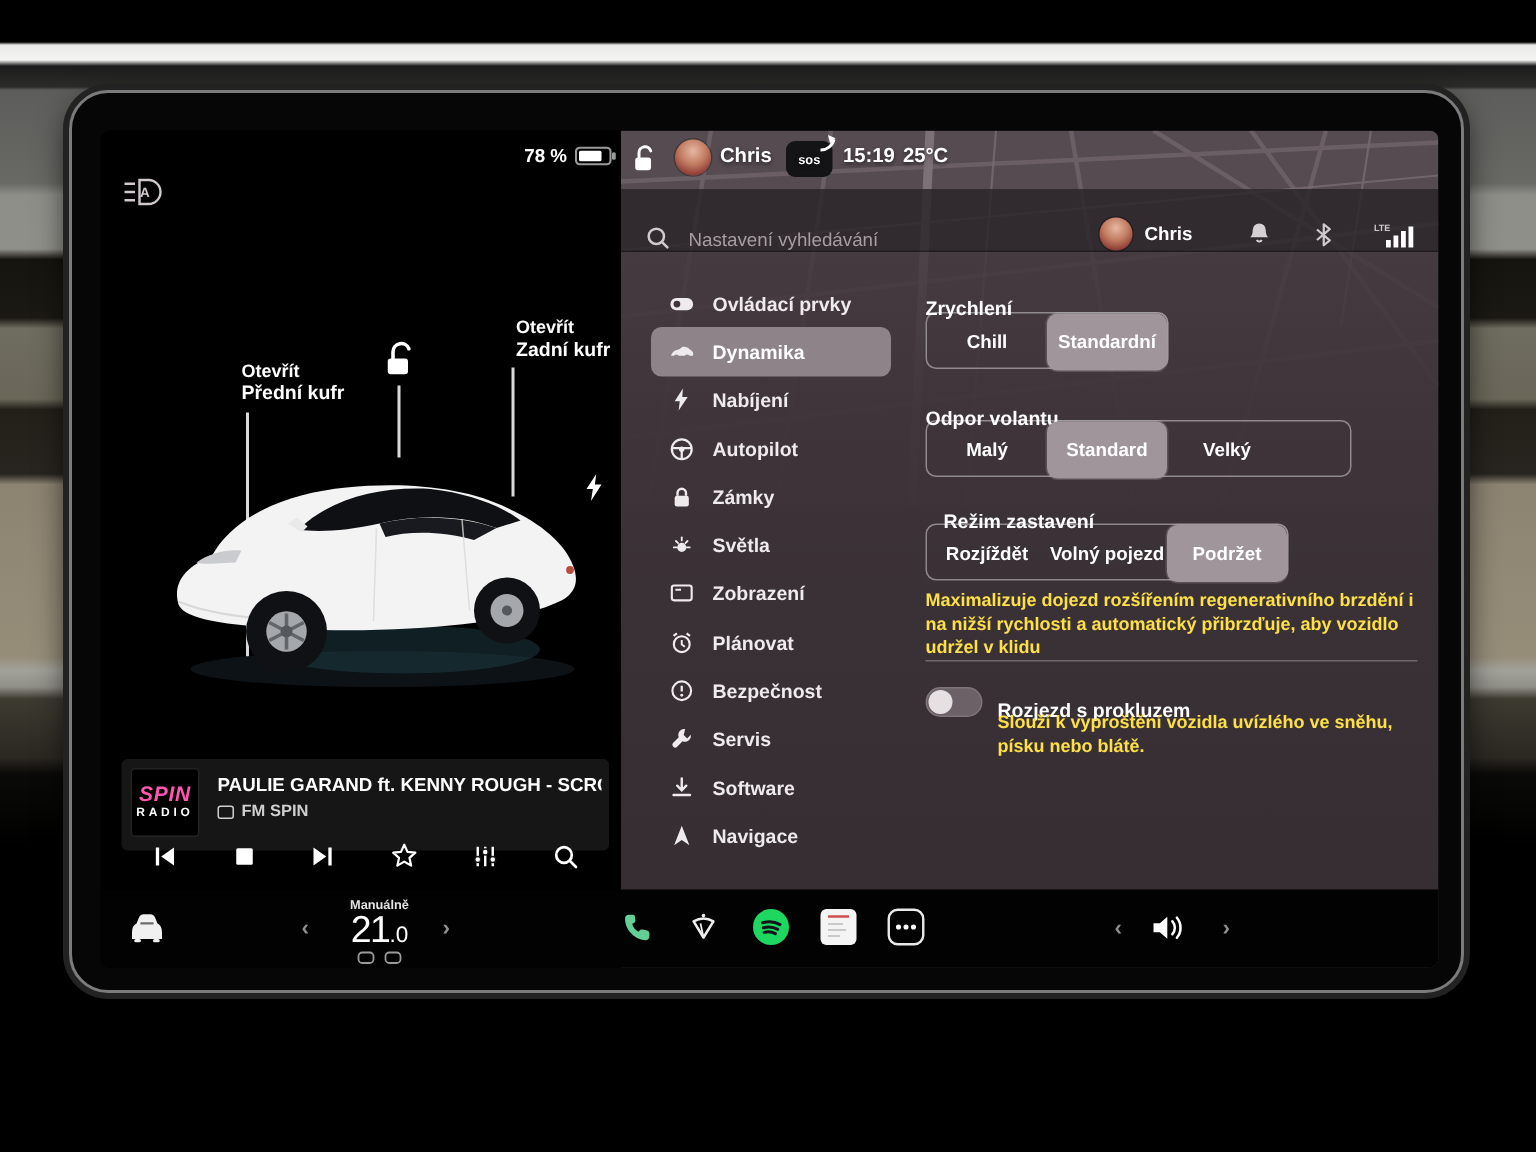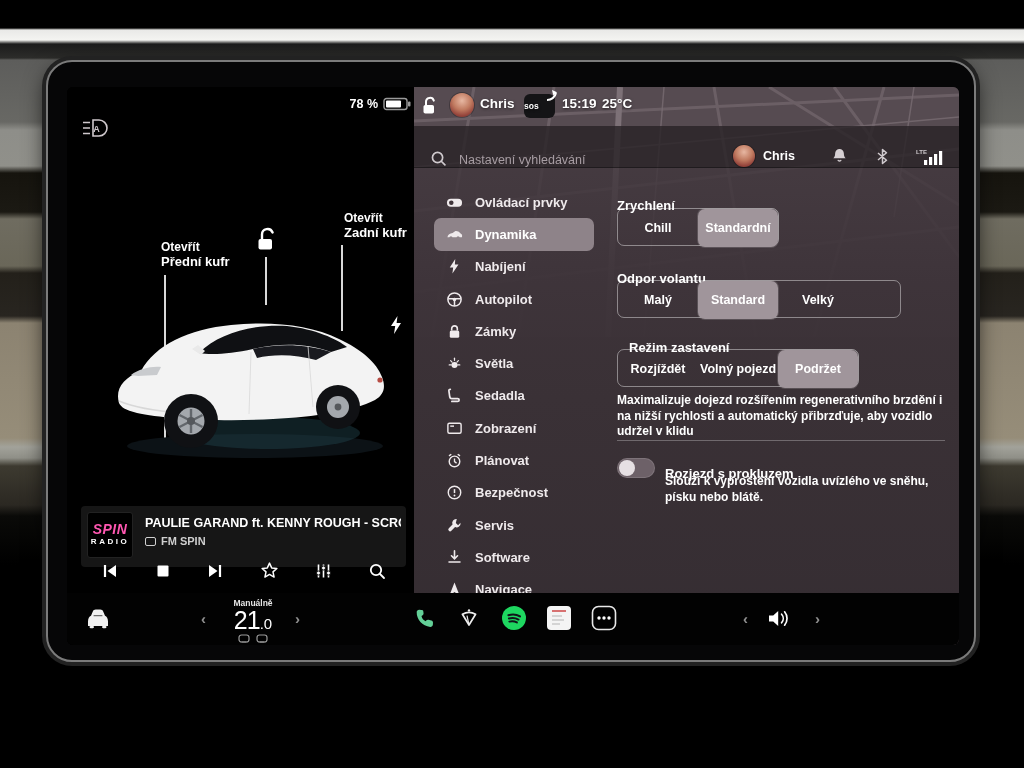--- a/index.html
+++ b/index.html
@@ -47,21 +47,21 @@
   .src-chip{width:11px;height:9px;border:1.3px solid #cfcfcf;border-radius:2px;display:inline-block;}
   #media-controls{left:0;top:48px;width:325px;height:33px;display:flex;align-items:center;justify-content:space-between;padding:0 20px;}
   #media-controls svg{display:block;}
 
   
   #right-panel{left:347px;top:0;width:545px;height:558px;background:#3b3237;overflow:hidden;}
   #map-svg{left:0;top:0;}
   #status-row{left:0;top:6px;width:545px;height:30px;color:#fff;font-weight:bold;font-size:13.5px;text-shadow:0 1px 3px rgba(0,0,0,.55);}
   .avatar{border-radius:50%;background:radial-gradient(circle at 50% 32%,#e7b7a2 0%,#c07a60 45%,#93423a 75%,#6f2f28 100%);box-shadow:0 0 0 1px rgba(0,0,0,.25);}
   #sos-badge{left:110px;top:1px;width:31px;height:24px;background:#141416;border-radius:6px;color:#fff;
-    font-size:8.5px;font-weight:bold;display:flex;align-items:center;justify-content:flex-start;}
+    font-size:8.5px;font-weight:bold;display:flex;align-items:center;justify-content:center;}
   #sos-badge svg{position:absolute;right:-5px;top:-5px;}
 
   #search-row{left:0;top:39px;width:545px;height:42px;background:rgba(42,35,39,.82);border-bottom:1px solid rgba(0,0,0,.35);
     display:flex;align-items:flex-end;}
   #search-placeholder{font-size:12.5px;color:#a79da3;font-weight:500;margin-left:12px;}
   #search-user{display:flex;align-items:center;gap:8px;margin-left:auto;}
   #search-user .uname{font-size:12.5px;font-weight:bold;color:#fff;}
 
   #settings-overlay{left:0;top:81px;width:545px;height:477px;
     background:linear-gradient(180deg,rgba(64,54,60,.80) 0%,rgba(61,51,57,.95) 110px,#3a3136 230px,#352d32 100%);}
@@ -72,21 +72,21 @@
   .side-item .lbl{font-size:13px;font-weight:bold;white-space:nowrap;}
   .side-item svg{flex:0 0 auto;color:#efeaec;}
   .side-item.sel{background:#8e8389;color:#fff;}
 
   
   .sec-title{color:#fff;font-size:13px;font-weight:bold;margin-top:10px;}
   .seg{display:flex;border:1px solid rgba(255,255,255,.42);border-radius:7px;height:38px;}
   .seg-btn{appearance:none;border:none;background:transparent;color:#fff;font-size:12.5px;font-weight:bold;
     width:80px;height:38px;margin:0;padding:0 2px;border-radius:7px;cursor:pointer;white-space:nowrap;}
   .seg-btn.sel{background:#a0959b;box-shadow:0 0 0 1px rgba(255,255,255,.15);}
-  .desc-text{color:#ffffff;font-size:12px;font-weight:600;line-height:1.3;}
+  .desc-text{color:#fde047;font-size:12px;font-weight:600;line-height:1.3;}
   .divider{height:1px;background:rgba(255,255,255,.28);}
   .toggle{width:38px;height:20px;border-radius:10px;background:#6d6168;position:relative;box-shadow:inset 0 0 0 1px rgba(255,255,255,.12);}
   .toggle .knob{position:absolute;left:2px;top:2px;width:16px;height:16px;border-radius:50%;background:#e6e0e3;}
 
   
   #launcher{left:0;top:506px;width:892px;height:52px;background:#020202;color:#fff;}
   .lch{display:flex;align-items:center;justify-content:center;}
   #temp-mode{left:150px;top:5px;width:72px;text-align:center;font-size:8.5px;font-weight:bold;color:#e4e4e4;}
   #temp-value{left:146px;top:13px;width:80px;text-align:center;color:#fff;}
   #temp-value .big{font-size:25px;font-weight:500;letter-spacing:-1px;}
@@ -329,26 +329,20 @@
                   <path d="M3.4,10.5 h2.2"></path>
                   <path d="M12.4,10.5 h2.2"></path>
                 <path d="M4.9,6 l1.5,1.5"></path>
                   <path d="M13.1,6 l-1.5,1.5"></path>
               </g>
             </svg>
             <span class="lbl" data-interactable="false">Světla</span>
           </div>
           <div class="side-item" data-interactable="true">
             <svg width="17" height="17" viewBox="0 0 18 18" data-interactable="false">
-              <path d="M4.6,2.5 q-1.8,0 -1.5,1.9 l.9,6.2 q.3,1.7 2.1,1.7 h6.2 q1.6,0 1.6,1.5 0,1.5 -1.6,1.5 H6.2" stroke="currentColor" stroke-width="1.8" fill="none" stroke-linecap="round"></path>
-            </svg>
-            <span class="lbl" data-interactable="false">Sedadla</span>
-          </div>
-          <div class="side-item" data-interactable="true">
-            <svg width="17" height="17" viewBox="0 0 18 18" data-interactable="false">
               <rect x="2" y="3.5" width="14" height="10.5" rx="1.6" stroke="currentColor" stroke-width="1.5" fill="none"></rect>
               <path d="M4.5,6.5 h4" stroke="currentColor" stroke-width="1.5"></path>
             </svg>
             <span class="lbl" data-interactable="false">Zobrazení</span>
           </div>
           <div class="side-item" data-interactable="true">
             <svg width="17" height="17" viewBox="0 0 18 18" data-interactable="false">
               <circle cx="9" cy="10" r="5.6" stroke="currentColor" stroke-width="1.5" fill="none"></circle>
               <path d="M9,7 v3.2 l2.2,1.6" stroke="currentColor" stroke-width="1.4" fill="none"></path>
               <path d="M3.2,4.2 L5.6,2.4 M14.8,4.2 L12.4,2.4" stroke="currentColor" stroke-width="1.6"></path>

